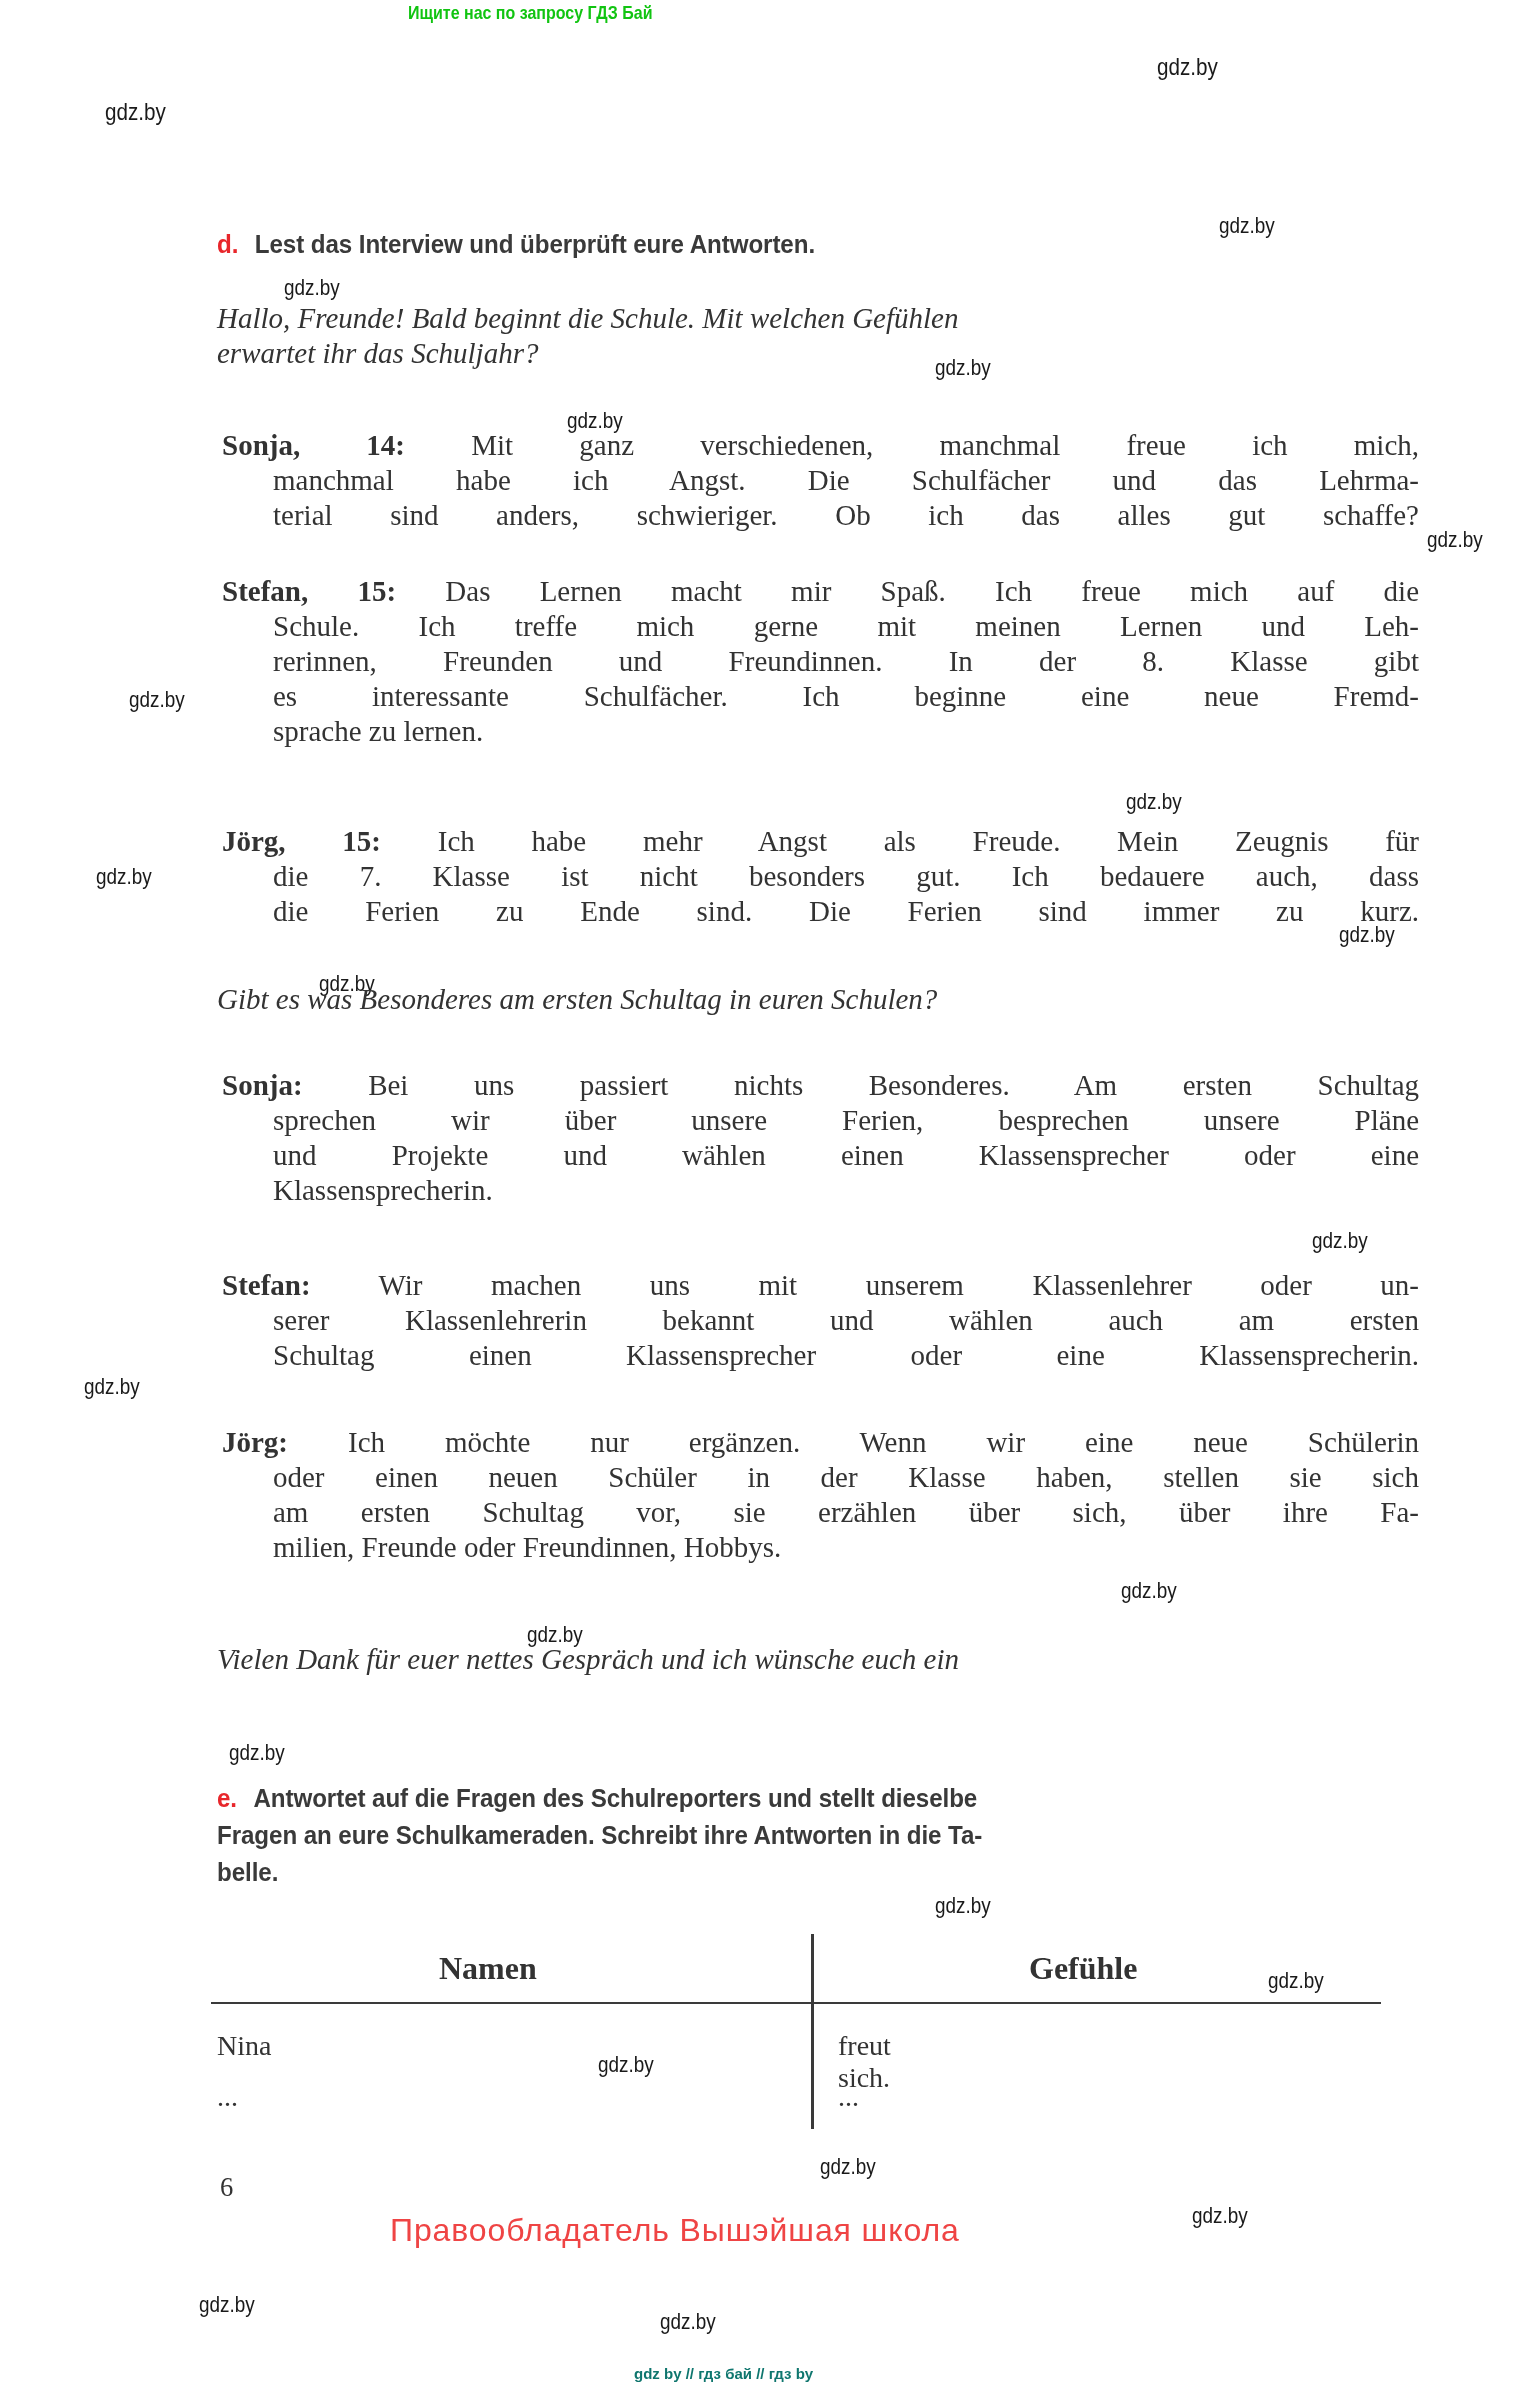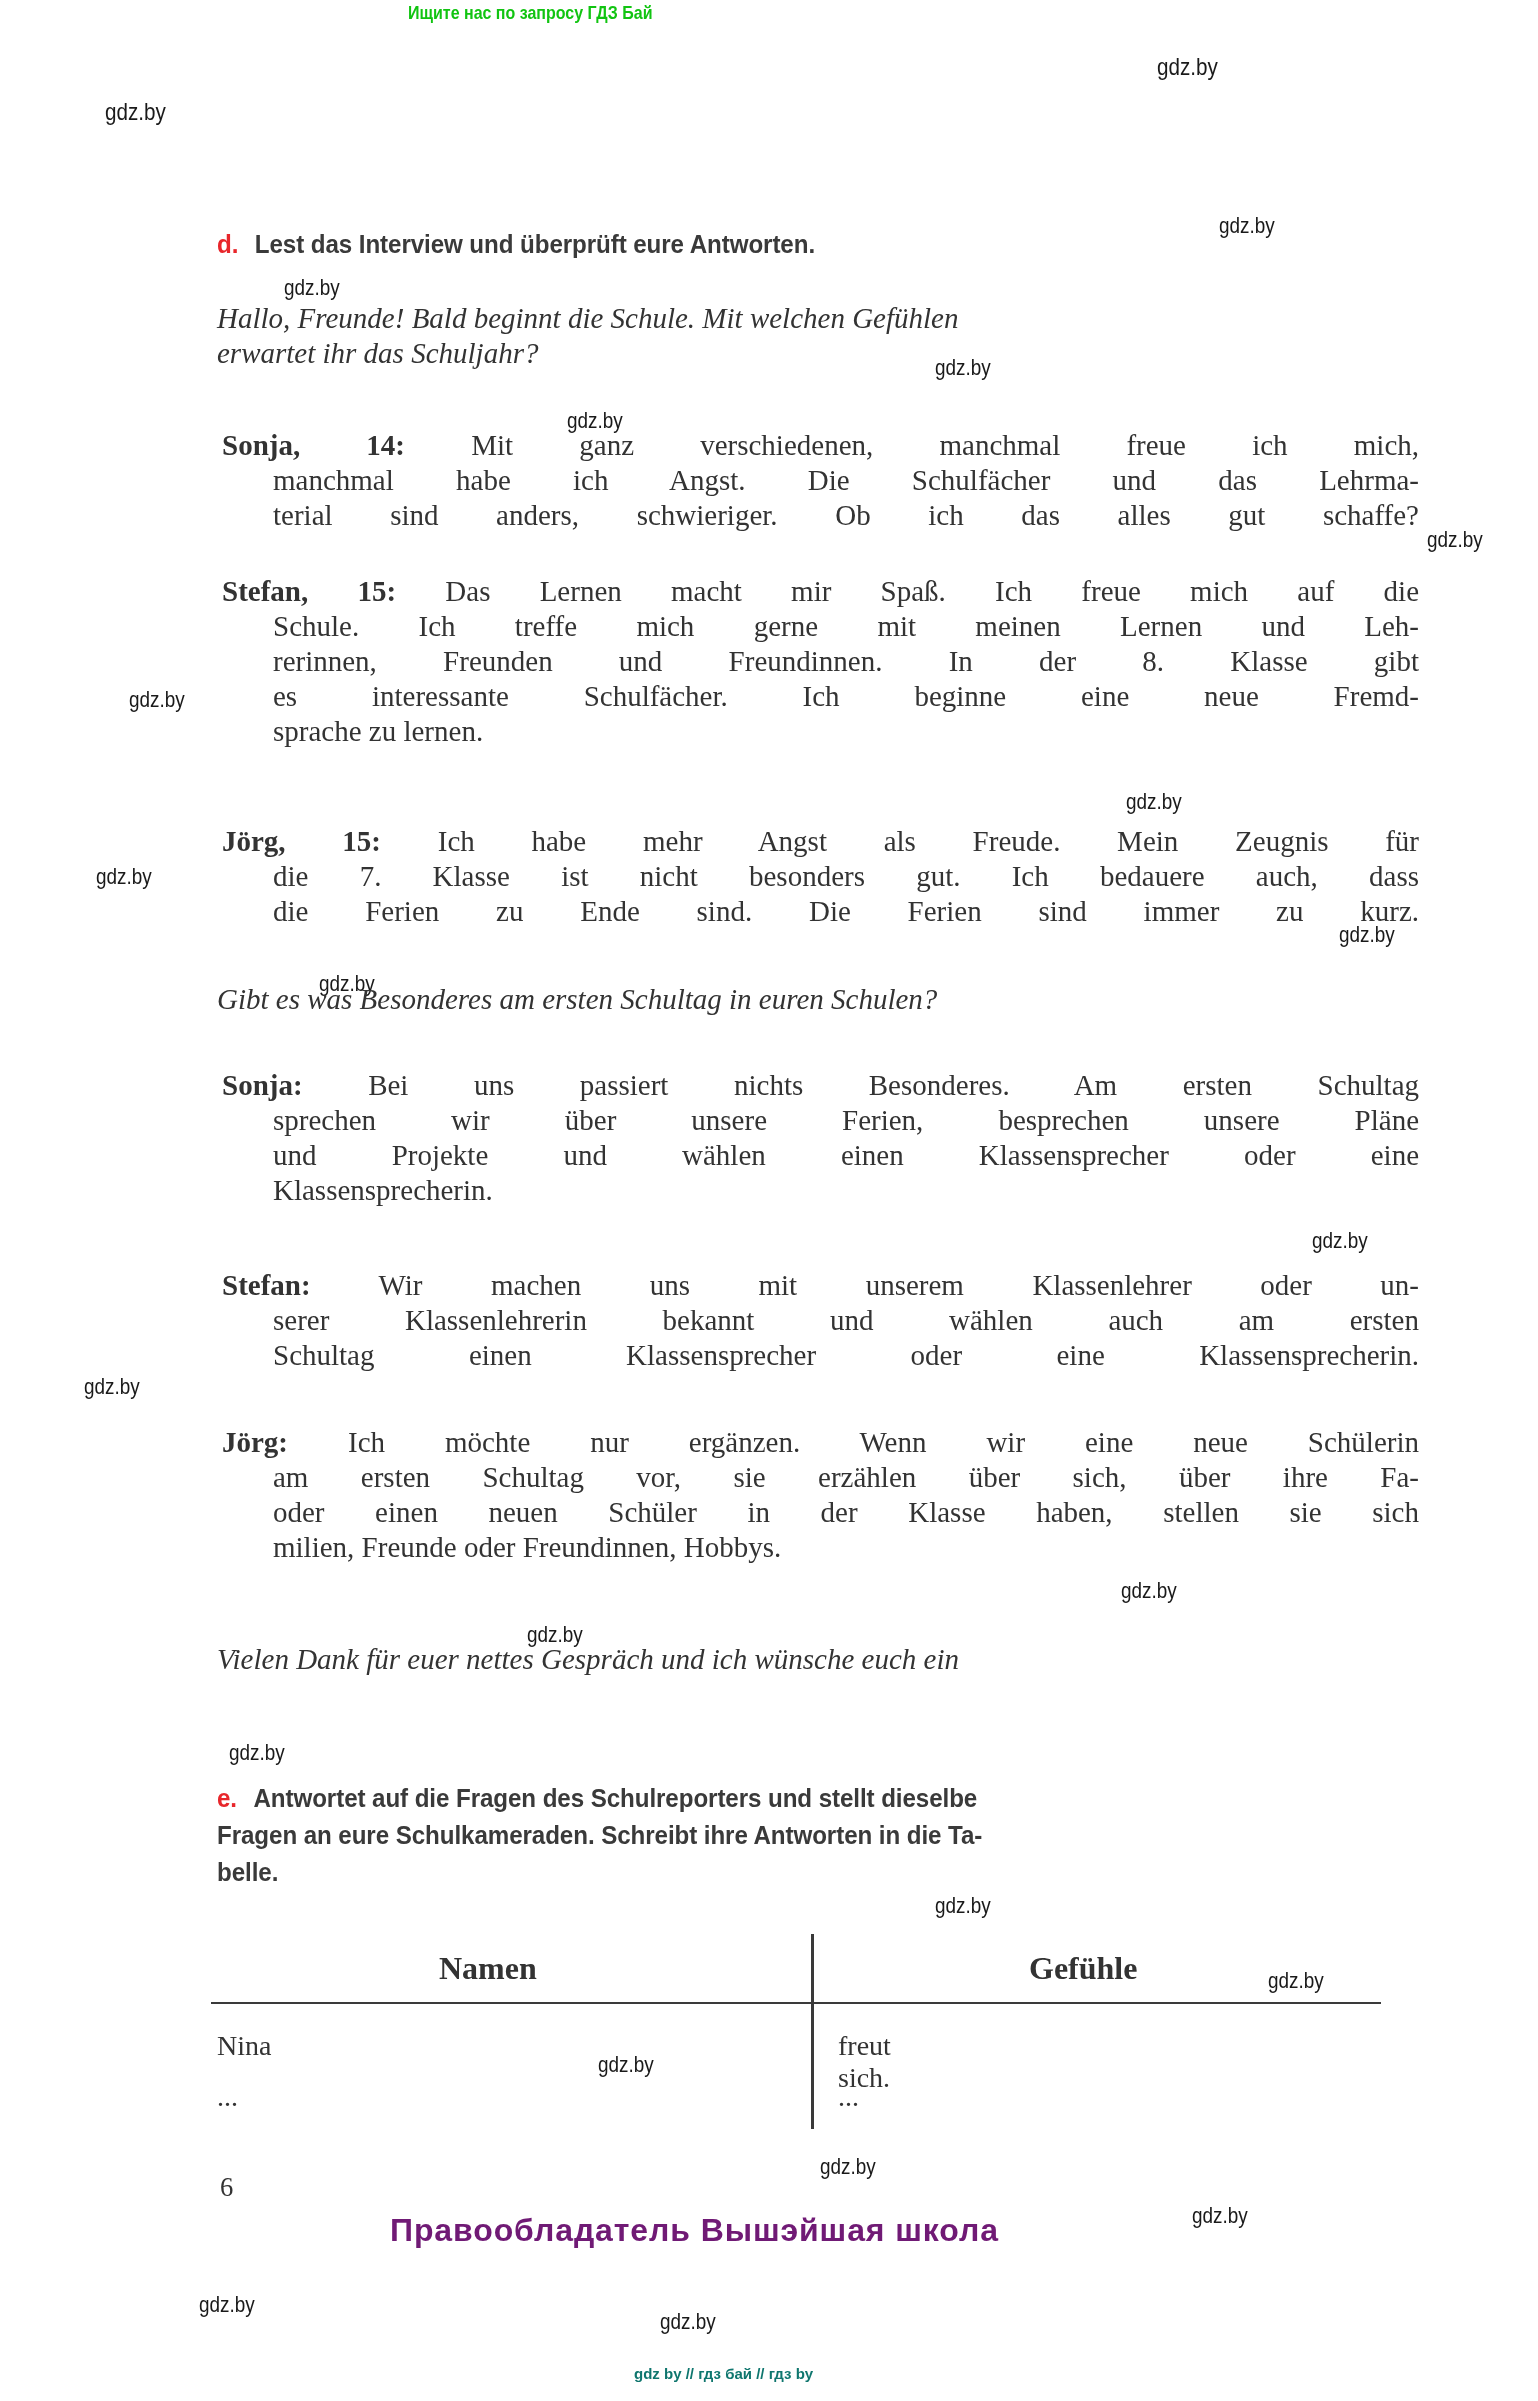--- a/index.html
+++ b/index.html
@@ -31,24 +31,23 @@
     font-family: "Liberation Sans", sans-serif;
     color: #11c411;
     font-weight: bold;
     white-space: nowrap;
     transform: scaleX(0.86);
     transform-origin: left center;
   }
   .wm-pink {
     position: absolute;
     font-family: "Liberation Sans", sans-serif;
-    color: #701a75;
+    color: #ef4444;
     white-space: nowrap;
     letter-spacing: 0.9px;
-    font-weight: bold;
   }
   .wm-blue {
     position: absolute;
     font-family: "Liberation Sans", sans-serif;
     color: #0f766e;
     font-weight: bold;
     white-space: nowrap;
     font-size: 15px;
   }
 
@@ -215,22 +214,22 @@
     </div>
     <div style="margin-left:51px; text-align:justify; text-align-last:justify;">serer Klassenlehrerin bekannt und wählen auch am ersten</div>
     <div style="margin-left:51px; text-align:justify; text-align-last:justify;">Schultag einen Klassensprecher oder eine Klassensprecherin.</div>
   </div>
 
   <div class="speech" style="left:222px; top:1425px; width:1197px;">
     <div style="text-align:justify; text-align-last:justify;">
       <b>Jörg:</b>
       <span>Ich möchte nur ergänzen. Wenn wir eine neue Schülerin</span>
     </div>
+    <div style="margin-left:51px; text-align:justify; text-align-last:justify;">oder einen neuen Schüler in der Klasse haben, stellen sie sich</div>
     <div style="margin-left:51px; text-align:justify; text-align-last:justify;">am ersten Schultag vor, sie erzählen über sich, über ihre Fa-</div>
-    <div style="margin-left:51px; text-align:justify; text-align-last:justify;">oder einen neuen Schüler in der Klasse haben, stellen sie sich</div>
     <div style="margin-left:51px;">milien, Freunde oder Freundinnen, Hobbys.</div>
   </div>
 
   <div class="q-italic" style="left:217px; top:1642px; width:1188px;">
     <div>Vielen Dank für euer nettes Gespräch und ich wünsche euch ein</div>
   </div>
 
   <div class="task" style="left:217px; top:1780px; width:1259px; line-height:37px;">
     <span class="letter">e.</span>
     <span style="display:inline-block;width:10.6px"></span><span>Antwortet auf die Fragen des Schulreporters und stellt dieselbe</span>

